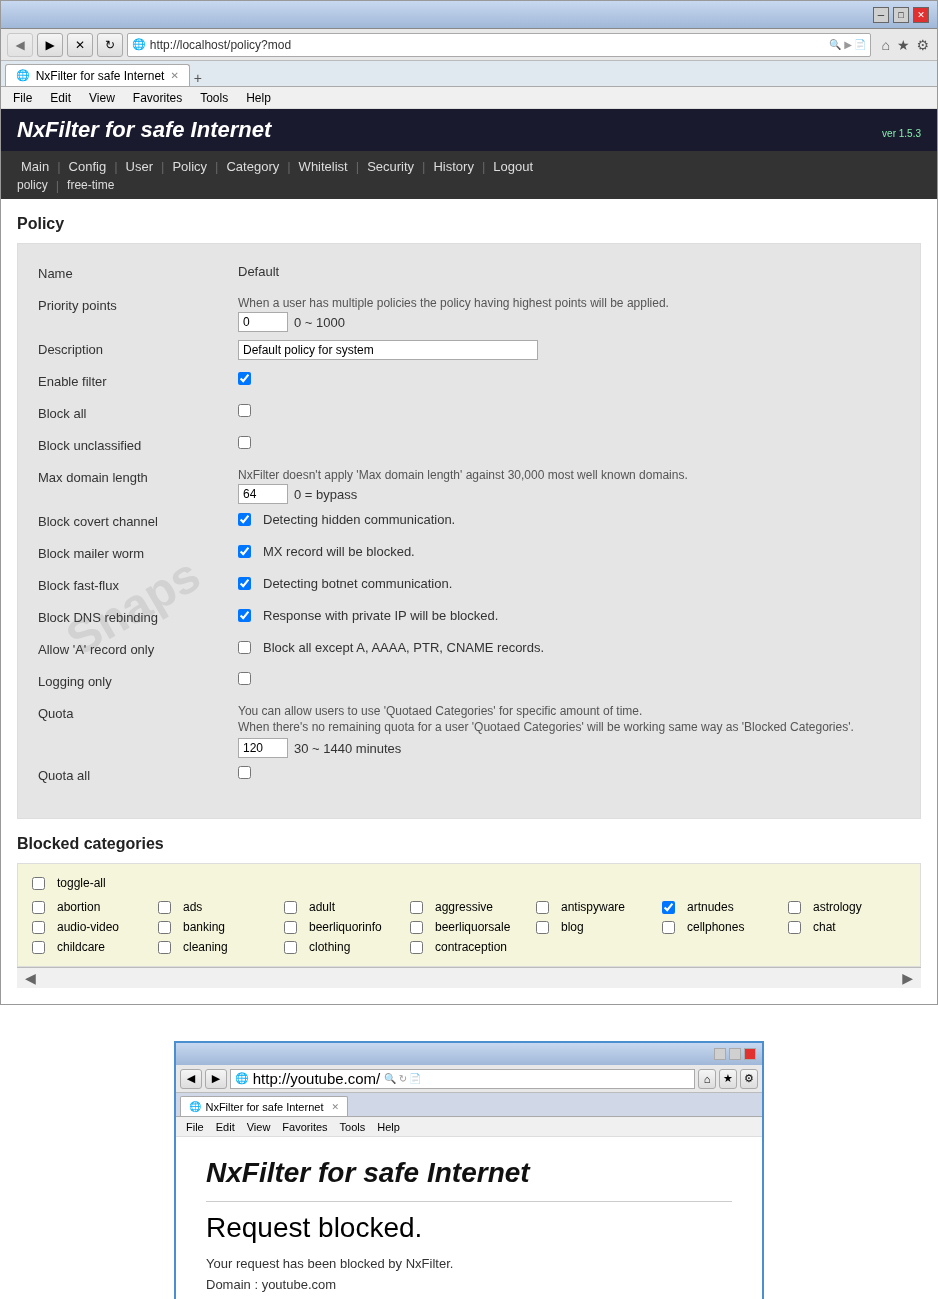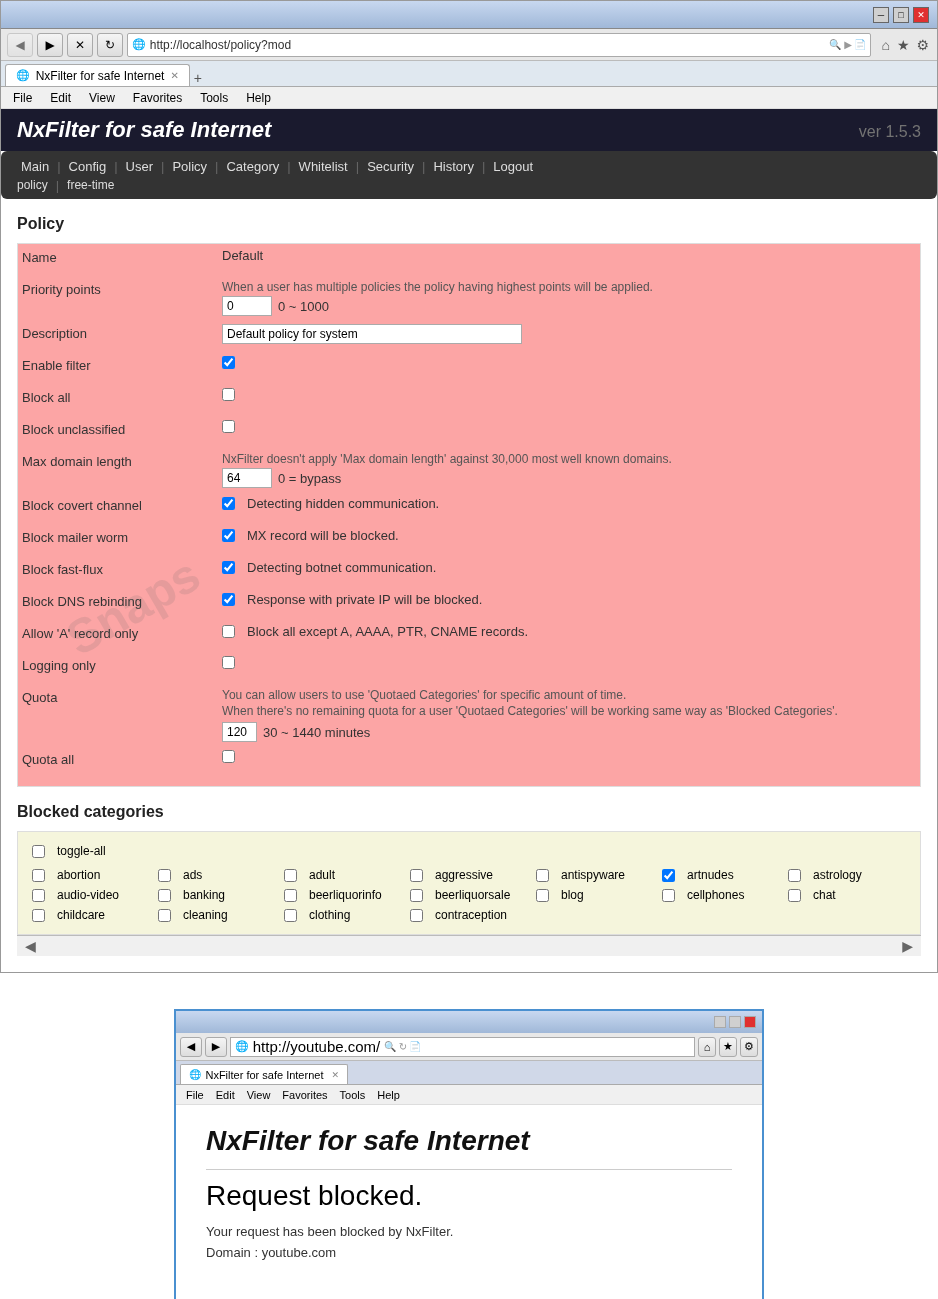--- a/index.html
+++ b/index.html
@@ -111,30 +111,29 @@
       display: flex;
       align-items: baseline;
       justify-content: space-between;
     }
     .app-title {
       color: white;
       font-size: 22px;
       font-weight: bold;
       font-style: italic;
     }
-    .app-version { color: #737373; font-size: 16px; }
+    .app-version { color: #86efac; font-size: 10px; }
 
     .app-nav {
       background: #333;
       padding: 6px 12px;
       display: flex;
       align-items: center;
       gap: 0;
       flex-wrap: wrap;
-      border-radius: 6px;
     }
     .app-nav-item {
       color: #ddd;
       font-size: 13px;
       padding: 2px 8px;
       cursor: pointer;
       text-decoration: none;
     }
     .app-nav-sep { color: #666; }
     .app-nav-sub {
@@ -153,23 +152,23 @@
     .content-area { padding: 16px; }
 
     .section-title {
       font-size: 16px;
       font-weight: bold;
       margin-bottom: 10px;
       color: #222;
     }
 
     .policy-form {
-      background: #fca5a5;
+      background: #e5e5e5;
       border: 1px solid #ddd;
-      padding: 4px;
+      padding: 20px;
     }
 
     .form-row {
       display: flex;
       align-items: flex-start;
       margin-bottom: 8px;
       min-height: 24px;
     }
     .form-label {
       width: 180px;
@@ -519,21 +518,21 @@
             <input type="checkbox" style="">
           </div>
         </div>
 
         <div class="form-row">
           <div class="form-label">Quota</div>
           <div class="form-value">
             <div class="form-note">You can allow users to use 'Quotaed Categories' for specific amount of time.</div>
             <div class="form-note">When there's no remaining quota for a user 'Quotaed Categories' will be working same way as 'Blocked Categories'.</div>
             <div class="form-inline" style="margin-top:4px;">
-              <input type="text" style="width: 35px;" value="120">
+              <input type="text" style="width: 50px;" value="120">
               <span>30 ~ 1440 minutes</span>
             </div>
           </div>
         </div>
 
         <div class="form-row">
           <div class="form-label">Quota all</div>
           <div class="form-value form-inline">
             <input type="checkbox" style="">
           </div>

